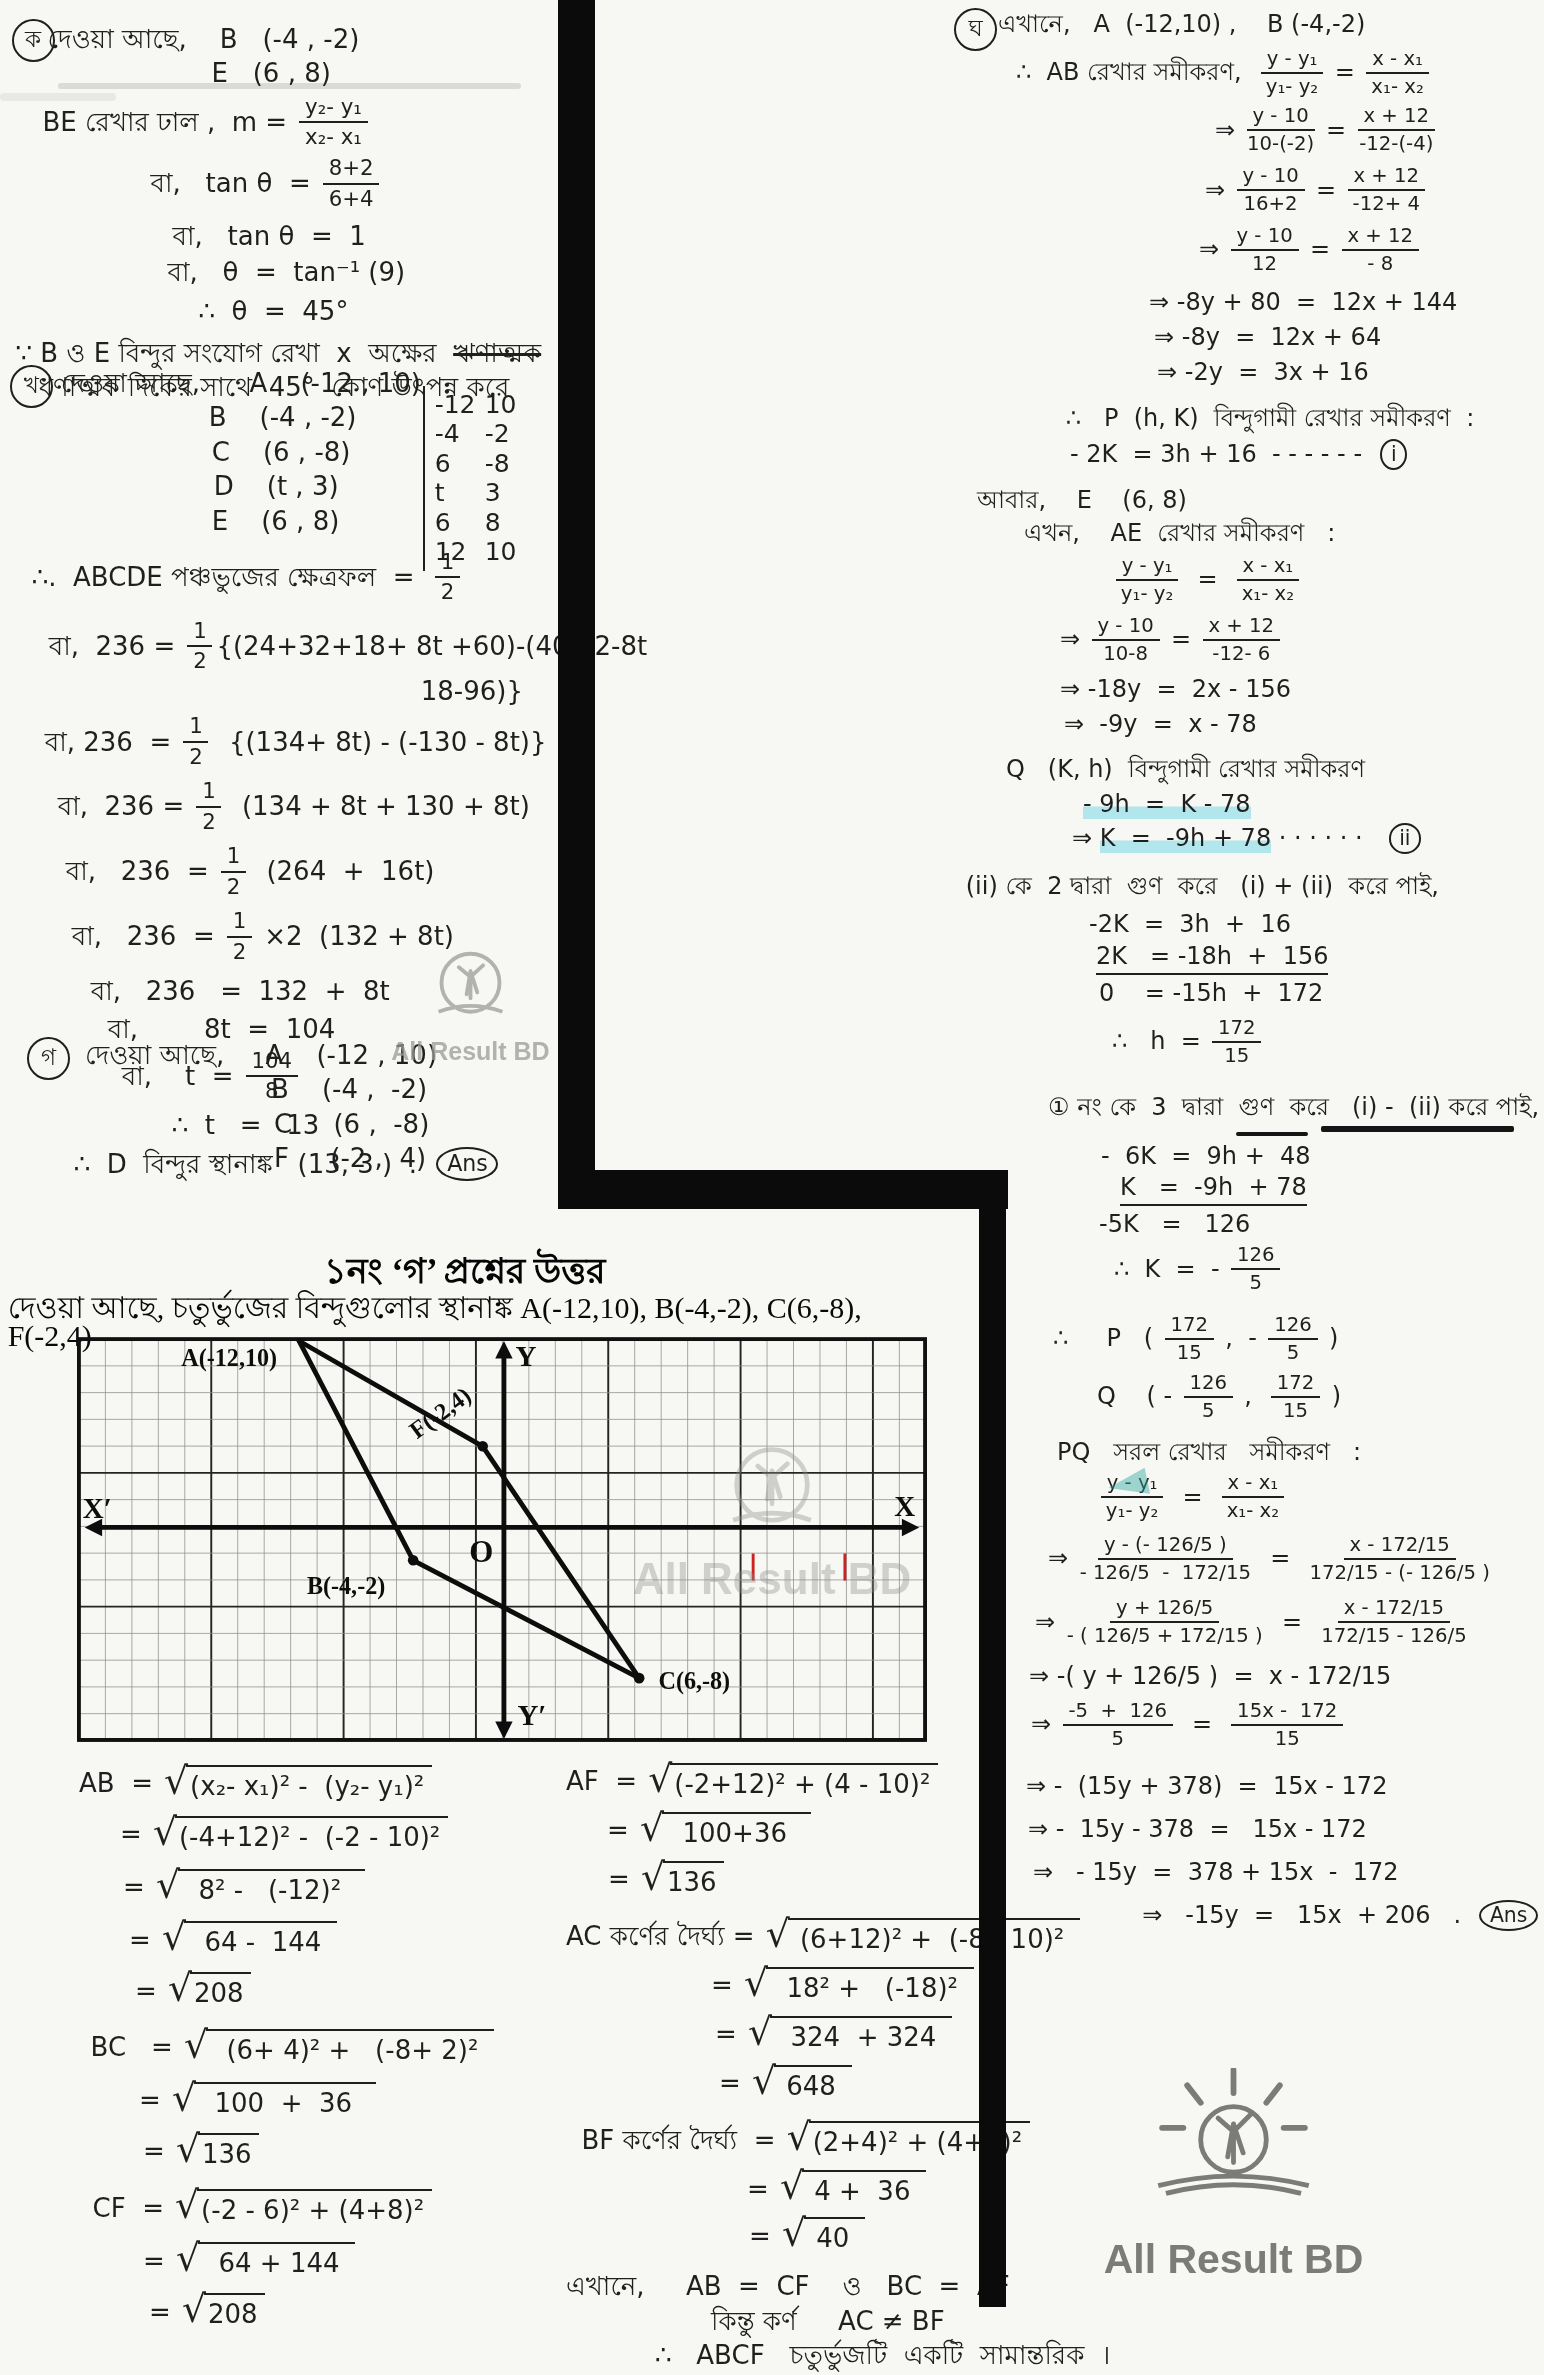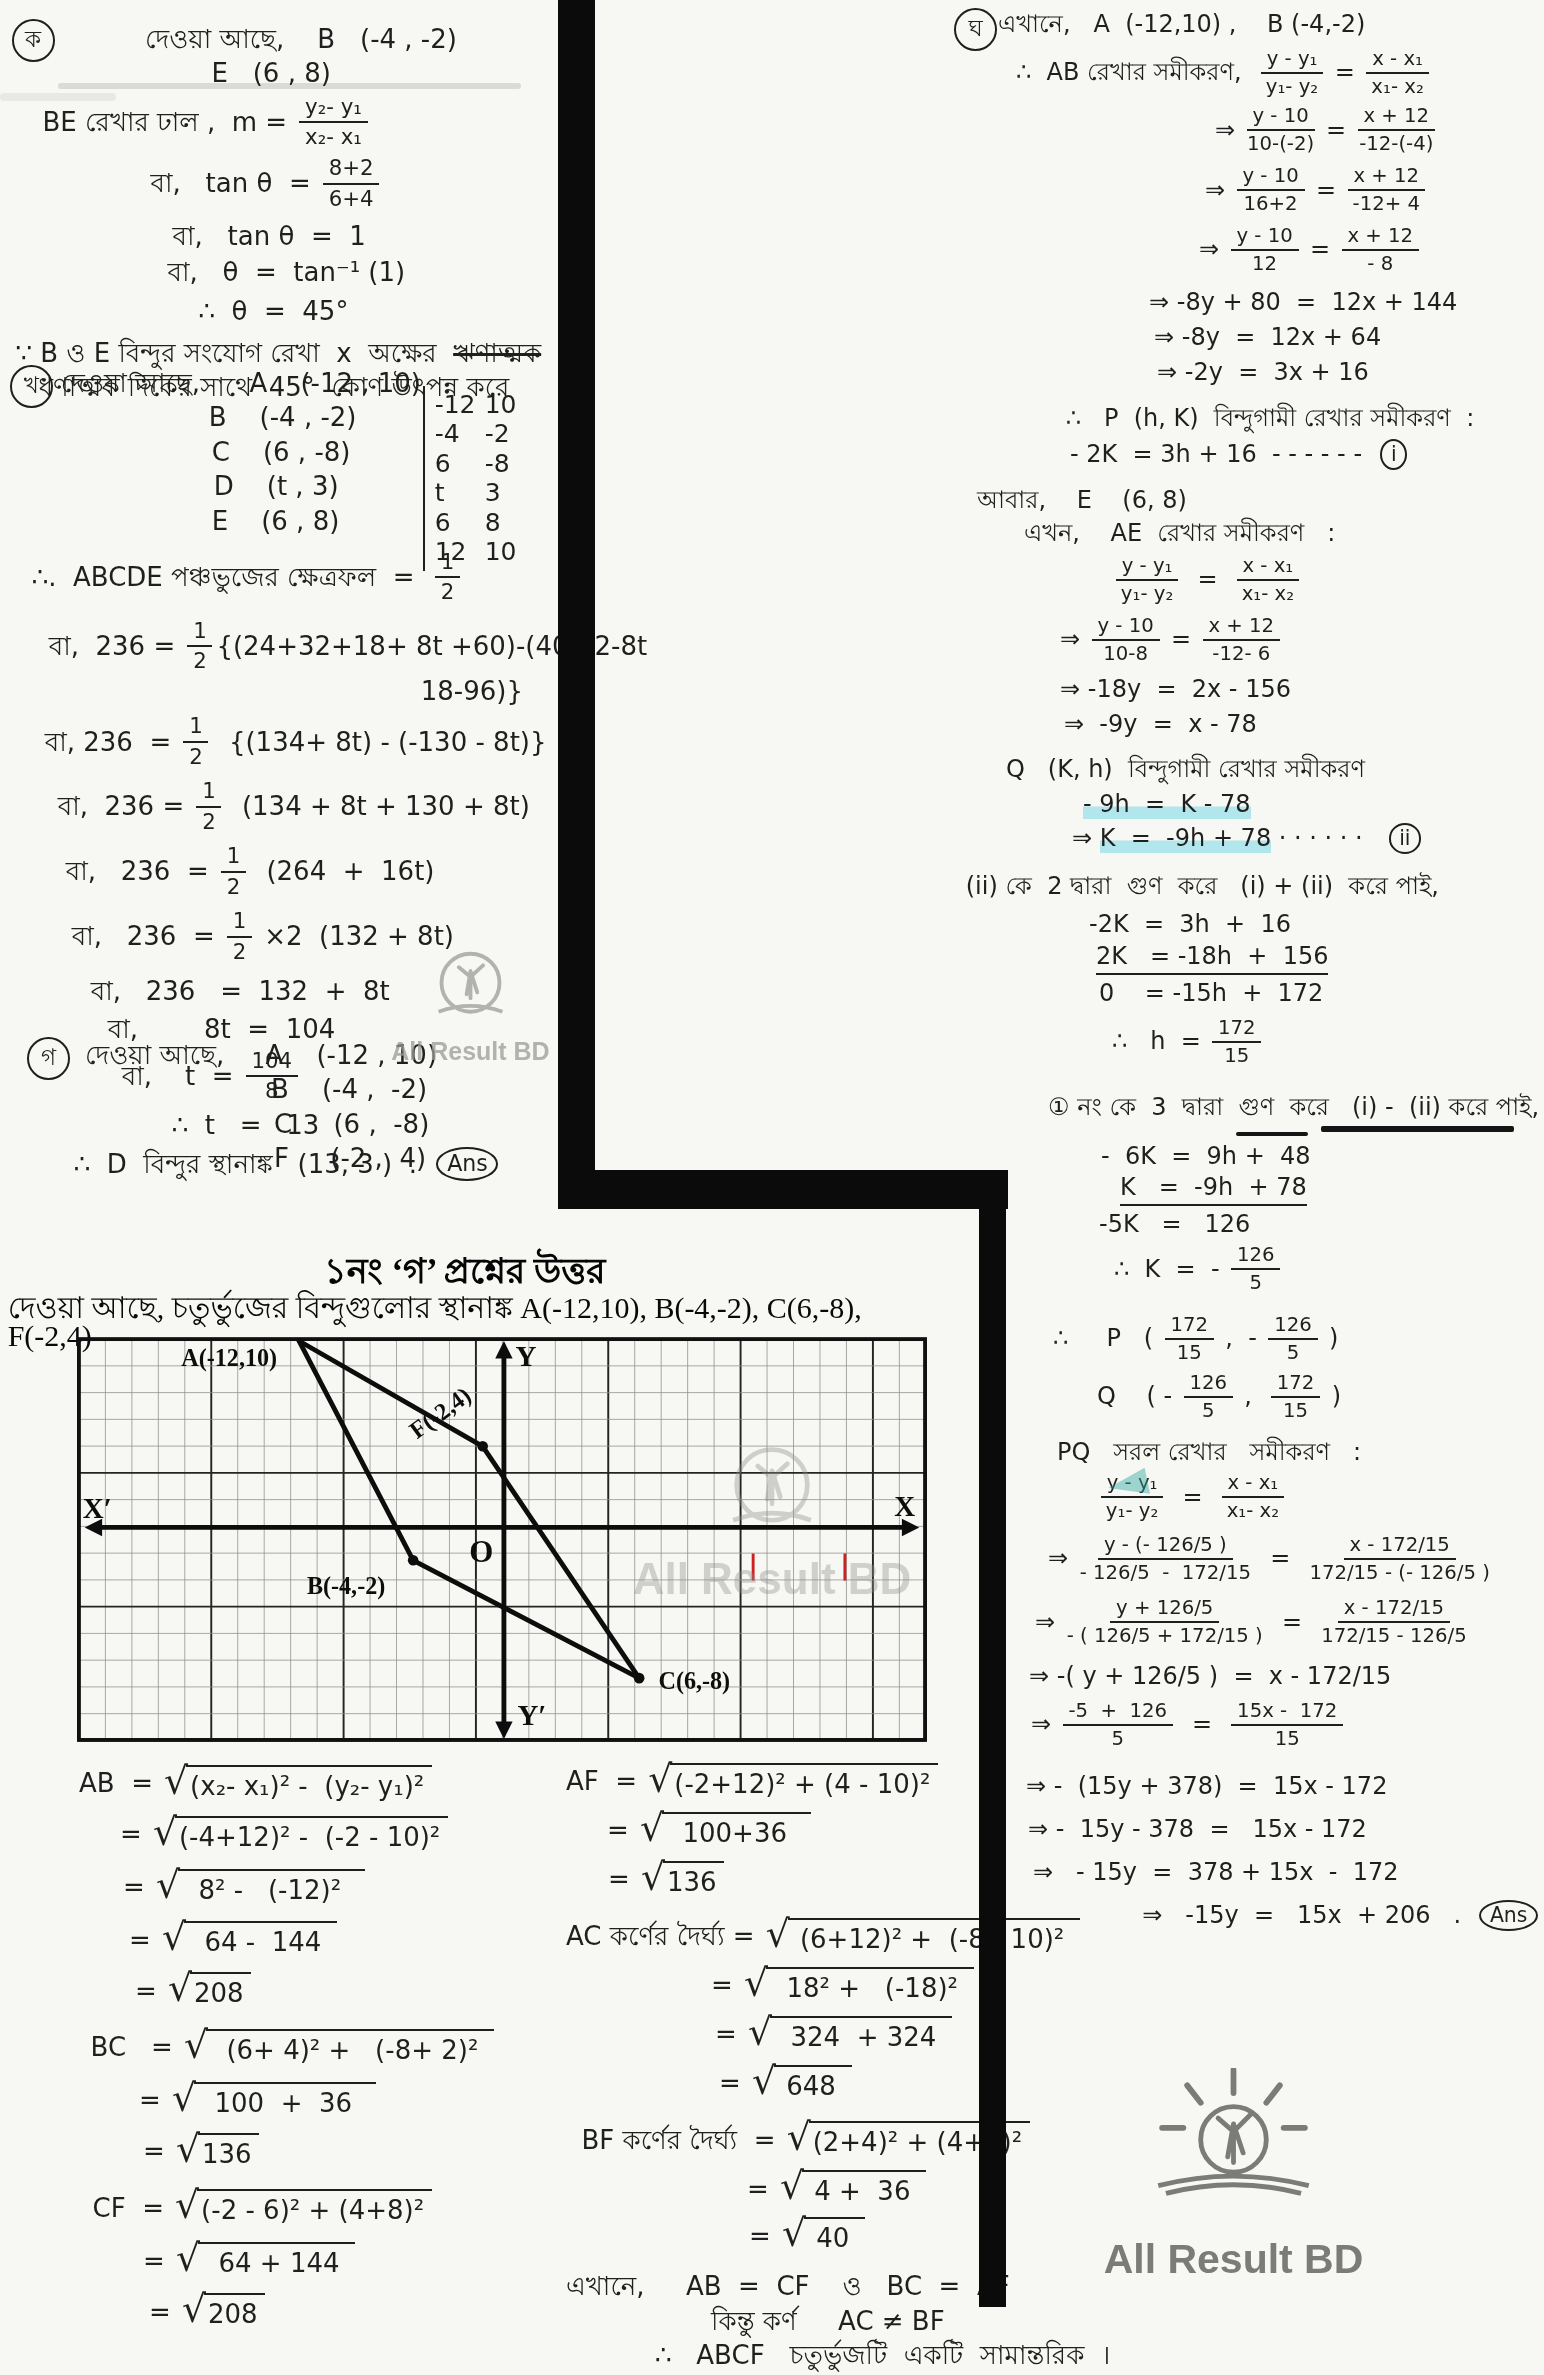--- a/index.html
+++ b/index.html
@@ -47,26 +47,26 @@
 
   <div class="divider" style="left:558px;top:0;width:37px;height:1209px;"></div>
   <div class="divider" style="left:558px;top:1170px;width:450px;height:39px;"></div>
   <div class="divider" style="left:979px;top:1170px;width:27px;height:1137px;"></div>
 
   <div class="smear" style="left:58px;top:83px;width:463px;height:5.8px;"></div>
   <div class="smear" style="left:0px;top:93px;width:116px;height:7.7px;opacity:.5;"></div>
 
   <div class="badge" style="left:11.6px;top:19.3px;">ক</div>
   <div class="block hw" style="left:13.5px;top:23px;width:541px;">
-      <div class="line" style="margin-left: 34px; margin-top: 0px; justify-content: center;"><span>দেওয়া আছে,    B   (-4 , -2)</span></div>
+      <div class="line" style="margin-left: 34px; margin-top: 0px;"><span>দেওয়া আছে,    B   (-4 , -2)</span></div>
       <div class="line" style="margin-left: 198px; margin-top: 1.9px;"><span>E   (6 , 8)</span></div>
       <div class="line" style="margin-left: 29px; margin-top: 3.9px;"><span>BE রেখার ঢাল ,  m = </span><span class="fr"><span class="n">y₂- y₁</span><span class="d">x₂- x₁</span></span></div>
       <div class="line" style="margin-left: 137px; margin-top: 3.9px;"><span>বা,   tan θ  = </span><span class="fr"><span class="n">8+2</span><span class="d">6+4</span></span></div>
       <div class="line" style="margin-left: 159px; margin-top: 7.7px;"><span>বা,   tan θ  =  1</span></div>
-      <div class="line" style="margin-left: 154px; margin-top: 3.9px;"><span>বা,   θ  =  tan⁻¹ (1)</span></div>
+      <div class="line" style="margin-left: 154px; margin-top: 3.9px;"><span>বা,   θ  =  tan⁻¹ (9)</span></div>
       <div class="line" style="margin-left: 185px; margin-top: 5.8px;"><span>∴  θ  =  45°</span></div>
       <div class="line" style="margin-left: 1.9px; margin-top: 9.7px;"><span>∵ B ও E বিন্দুর সংযোগ রেখা  x  অক্ষের  </span><span class="strike">ঋণাত্মক</span></div>
       <div class="line" style="margin-left: 25px; margin-top: 1.9px;"><span>ধণাত্মক দিকের সাথে  45°  কোণ উৎপন্ন করে</span></div>
     </div>
 
   <div class="badge" style="left:9.7px;top:365px;">খ</div>
   <div class="block hw" style="left:7.7px;top:367px;width:579px;">
       <div class="line" style="margin-left: 53px; margin-top: 0px;"><span>দেওয়া আছে,      A    (-12 , 10)</span></div>
       <div class="line" style="margin-left: 201px; margin-top: 1.9px;"><span>B    (-4 , -2)</span></div>
       <div class="line" style="margin-left: 204px; margin-top: 1.9px;"><span>C    (6 , -8)</span></div>

